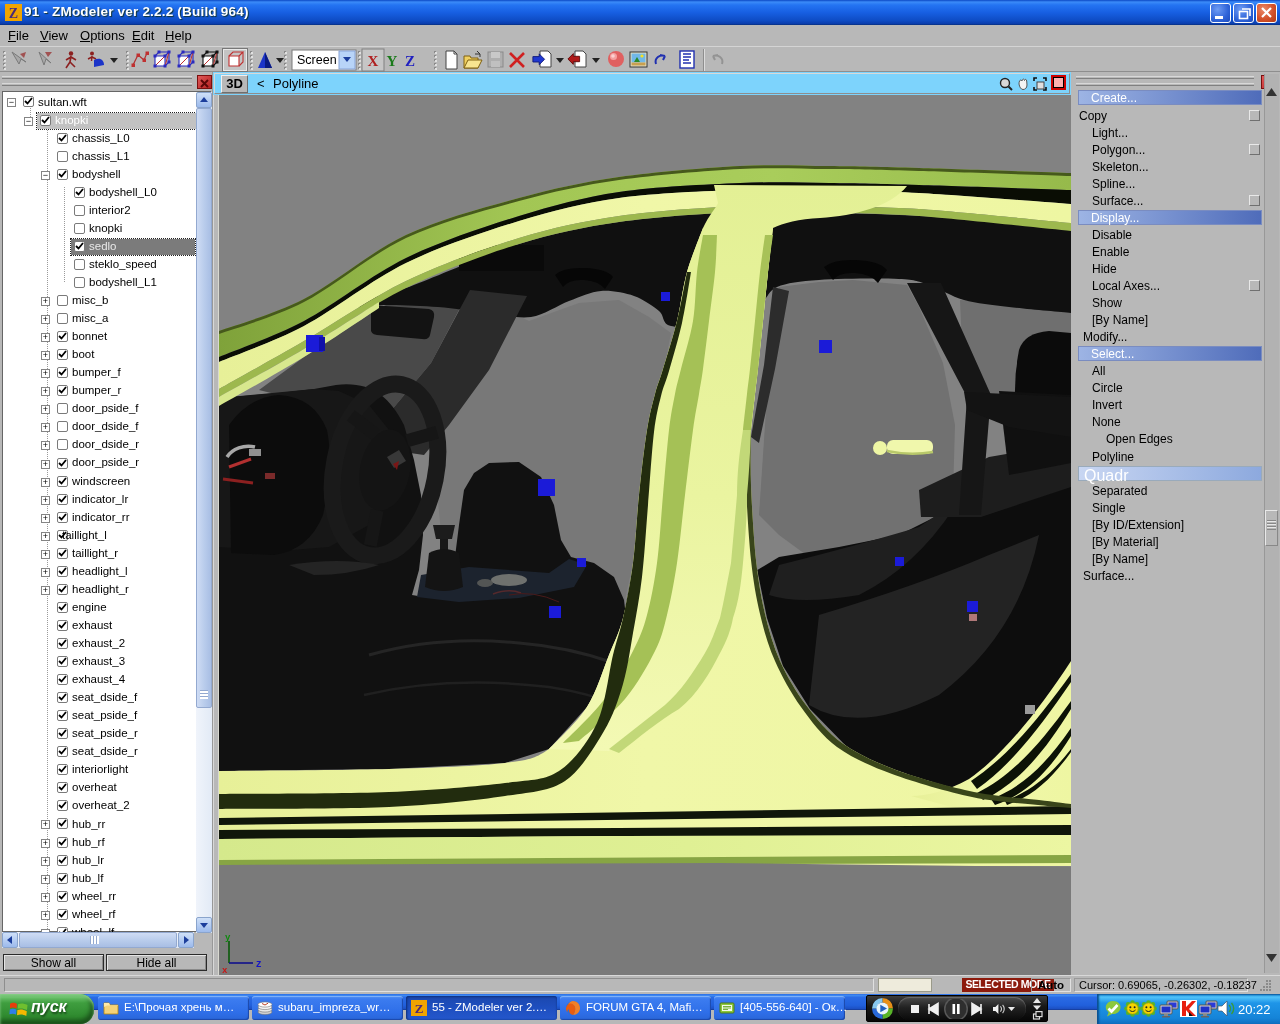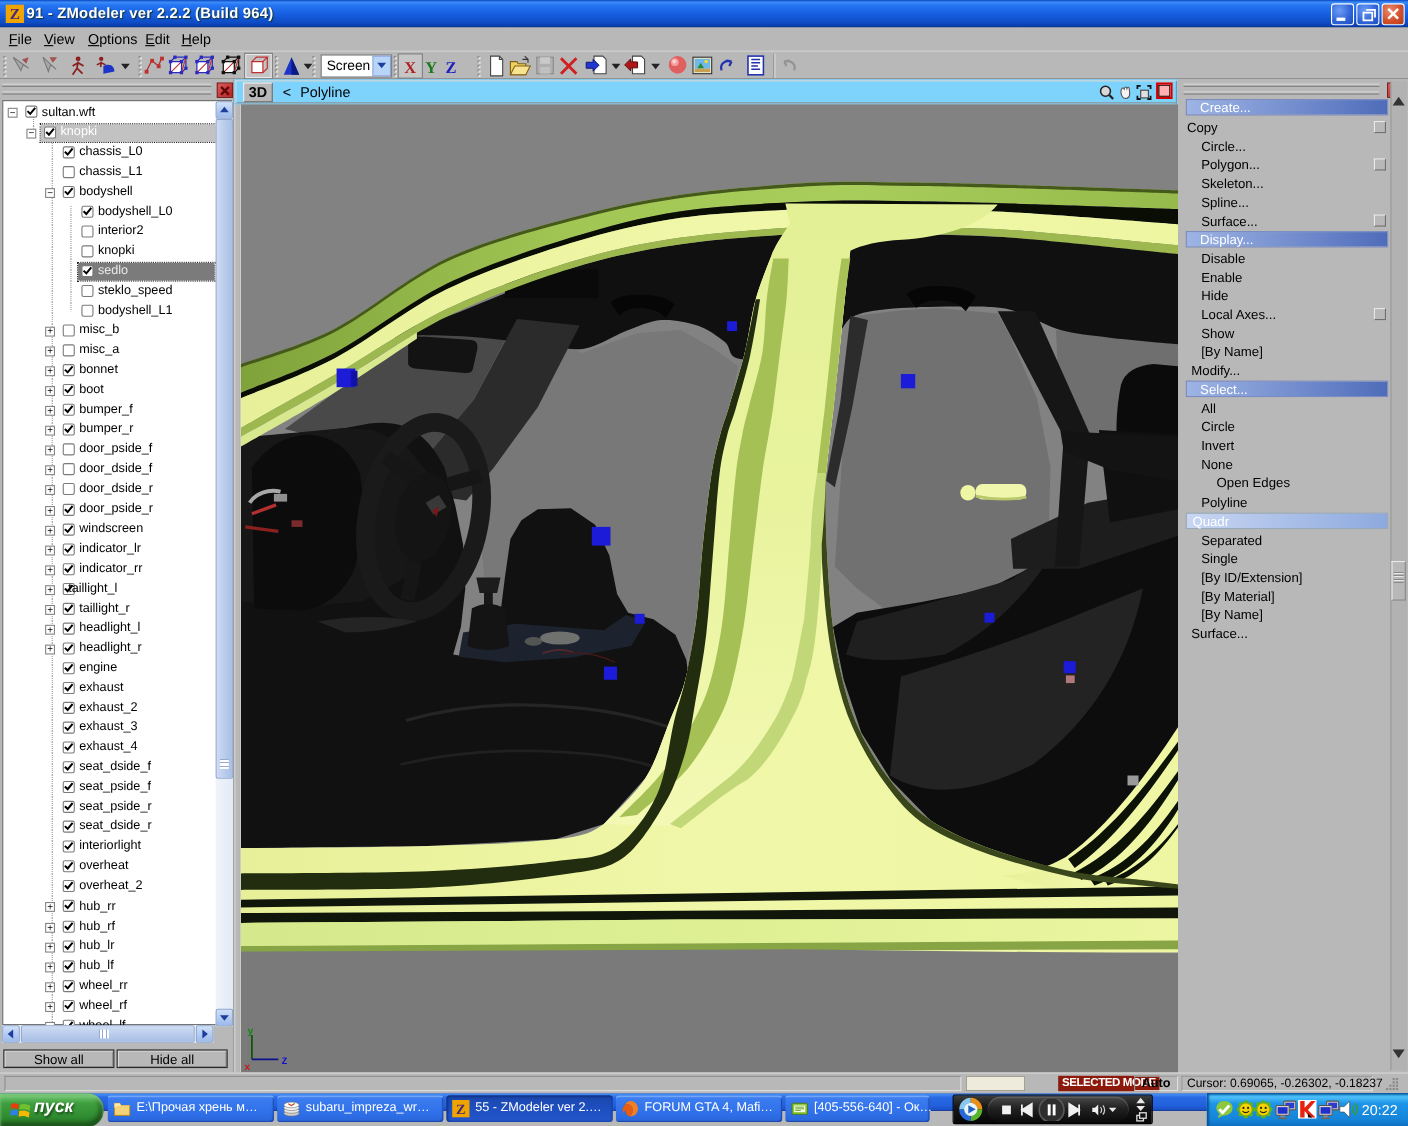--- a/index.html
+++ b/index.html
@@ -14,21 +14,21 @@
 #menubar u{text-decoration:underline}
 #toolbar{position:absolute;left:0;top:46px;width:1280px;height:26px;background:#b8b8b8;border-top:1px solid #d4d4d4;border-bottom:1px solid #8e8e8e}
 #leftpanel{position:absolute;left:0;top:72px;width:213px;height:903px;background:#b8b8b8}
 .griph{height:3px;border-top:1px solid #d8d8d8;border-bottom:1px solid #808080;background:#b8b8b8}
 .closeX{position:absolute;width:15px;height:14px;background:linear-gradient(135deg,#e05a5a,#b42020);border:1px solid #7a0f0f;color:#3a0505;}
 #tree{position:absolute;left:2px;top:19px;width:209px;height:841px;background:#fff;border:1px solid #666;border-right:1px solid #666}
 .trow{position:absolute;font-size:11.5px;color:#000;white-space:nowrap}
 #rightpanel{position:absolute;left:1071px;top:72px;width:209px;height:903px;background:#b8b8b8}
 .mrow{position:absolute;font-size:12px;color:#000;white-space:nowrap}
 .mhead{position:absolute;left:7px;width:184px;height:15px;background:linear-gradient(90deg,#9db4e4,#4f6cba);color:#fff;font-size:12px;padding-left:12px;border:1px solid #7a8cc0}
-.mqbox{position:absolute;left:7px;width:184px;height:15px;background:linear-gradient(90deg,#c8d6f2,#8da9de);color:#fff;font-size:12px;padding-left:5px;border:1px solid #9ab}
+.mqbox{position:absolute;left:7px;width:184px;height:15px;background:linear-gradient(90deg,#c8d6f2,#8da9de);color:#fff;font-size:16px;padding-left:5px;border:1px solid #9ab}
 .msq{position:absolute;width:11px;height:11px;background:#b8b8b8;border-top:1px solid #e8e8e8;border-left:1px solid #e8e8e8;border-right:1px solid #707070;border-bottom:1px solid #707070}
 #vpheader{position:absolute;left:213px;top:72px;width:858px;height:23px;background:#7dd3fc}
 #viewport{position:absolute;left:218px;top:95px;width:853px;height:880px;background:#828282;border-left:1px solid #d8d8d0;border-bottom:0}
 #statusbar{position:absolute;left:0;top:975px;width:1280px;height:19px;background:#b8b8b8;border-top:1px solid #d8d8d8}
 #taskbar{position:absolute;left:0;top:994px;width:1280px;height:16px;background:linear-gradient(180deg,#2663e0 0%,#3f8cf3 7%,#2a6ae4 22%,#2160dc 70%,#1c50c4 92%,#14368c 100%)}
 .tbtn{position:absolute;top:2px;height:24px;border-radius:3px;background:linear-gradient(180deg,#5795f4 0%,#3c7cf0 12%,#2e6ee8 70%,#2a66d8 100%);box-shadow:inset 0 1px 0 #7fb0f8,inset -1px -1px 1px #1c48a8;color:#fff;font-size:11.5px}
 .tbtn .lbl{position:absolute;left:26px;top:5px;white-space:nowrap;overflow:hidden}
 .tico{position:absolute;left:5px;top:4px;width:16px;height:16px}
 </style></head><body>
 
@@ -728,21 +728,21 @@
   </svg>
 <div id="rightpanel">
 <div class="griph" style="position:absolute;left:5px;top:4px;width:178px"></div>
 <div class="griph" style="position:absolute;left:5px;top:11px;width:178px"></div>
 <div class="closeX" style="left:190px;top:3px"><svg width="13" height="12">
         <path d="M3 2 L10 9 M10 2 L3 9" stroke="#5a0808" stroke-width="2"></path>
       </svg></div>
 <div class="mhead" style="top:18px">Create...</div>
 <div class="mrow" style="left:8px;top:37px">Copy</div>
 <div class="msq" style="left:178px;top:38px"></div>
-<div class="mrow" style="left:21px;top:54px">Circle...</div>
+<div class="mrow" style="left:21px;top:54px">Light...</div>
 <div class="mrow" style="left:21px;top:71px">Polygon...</div>
 <div class="msq" style="left:178px;top:72px"></div>
 <div class="mrow" style="left:21px;top:88px">Skeleton...</div>
 <div class="mrow" style="left:21px;top:105px">Spline...</div>
 <div class="mrow" style="left:21px;top:122px">Surface...</div>
 <div class="msq" style="left:178px;top:123px"></div>
 <div class="mhead" style="top:138px">Display...</div>
 <div class="mrow" style="left:21px;top:156px">Disable</div>
 <div class="mrow" style="left:21px;top:173px">Enable</div>
 <div class="mrow" style="left:21px;top:190px">Hide</div>

